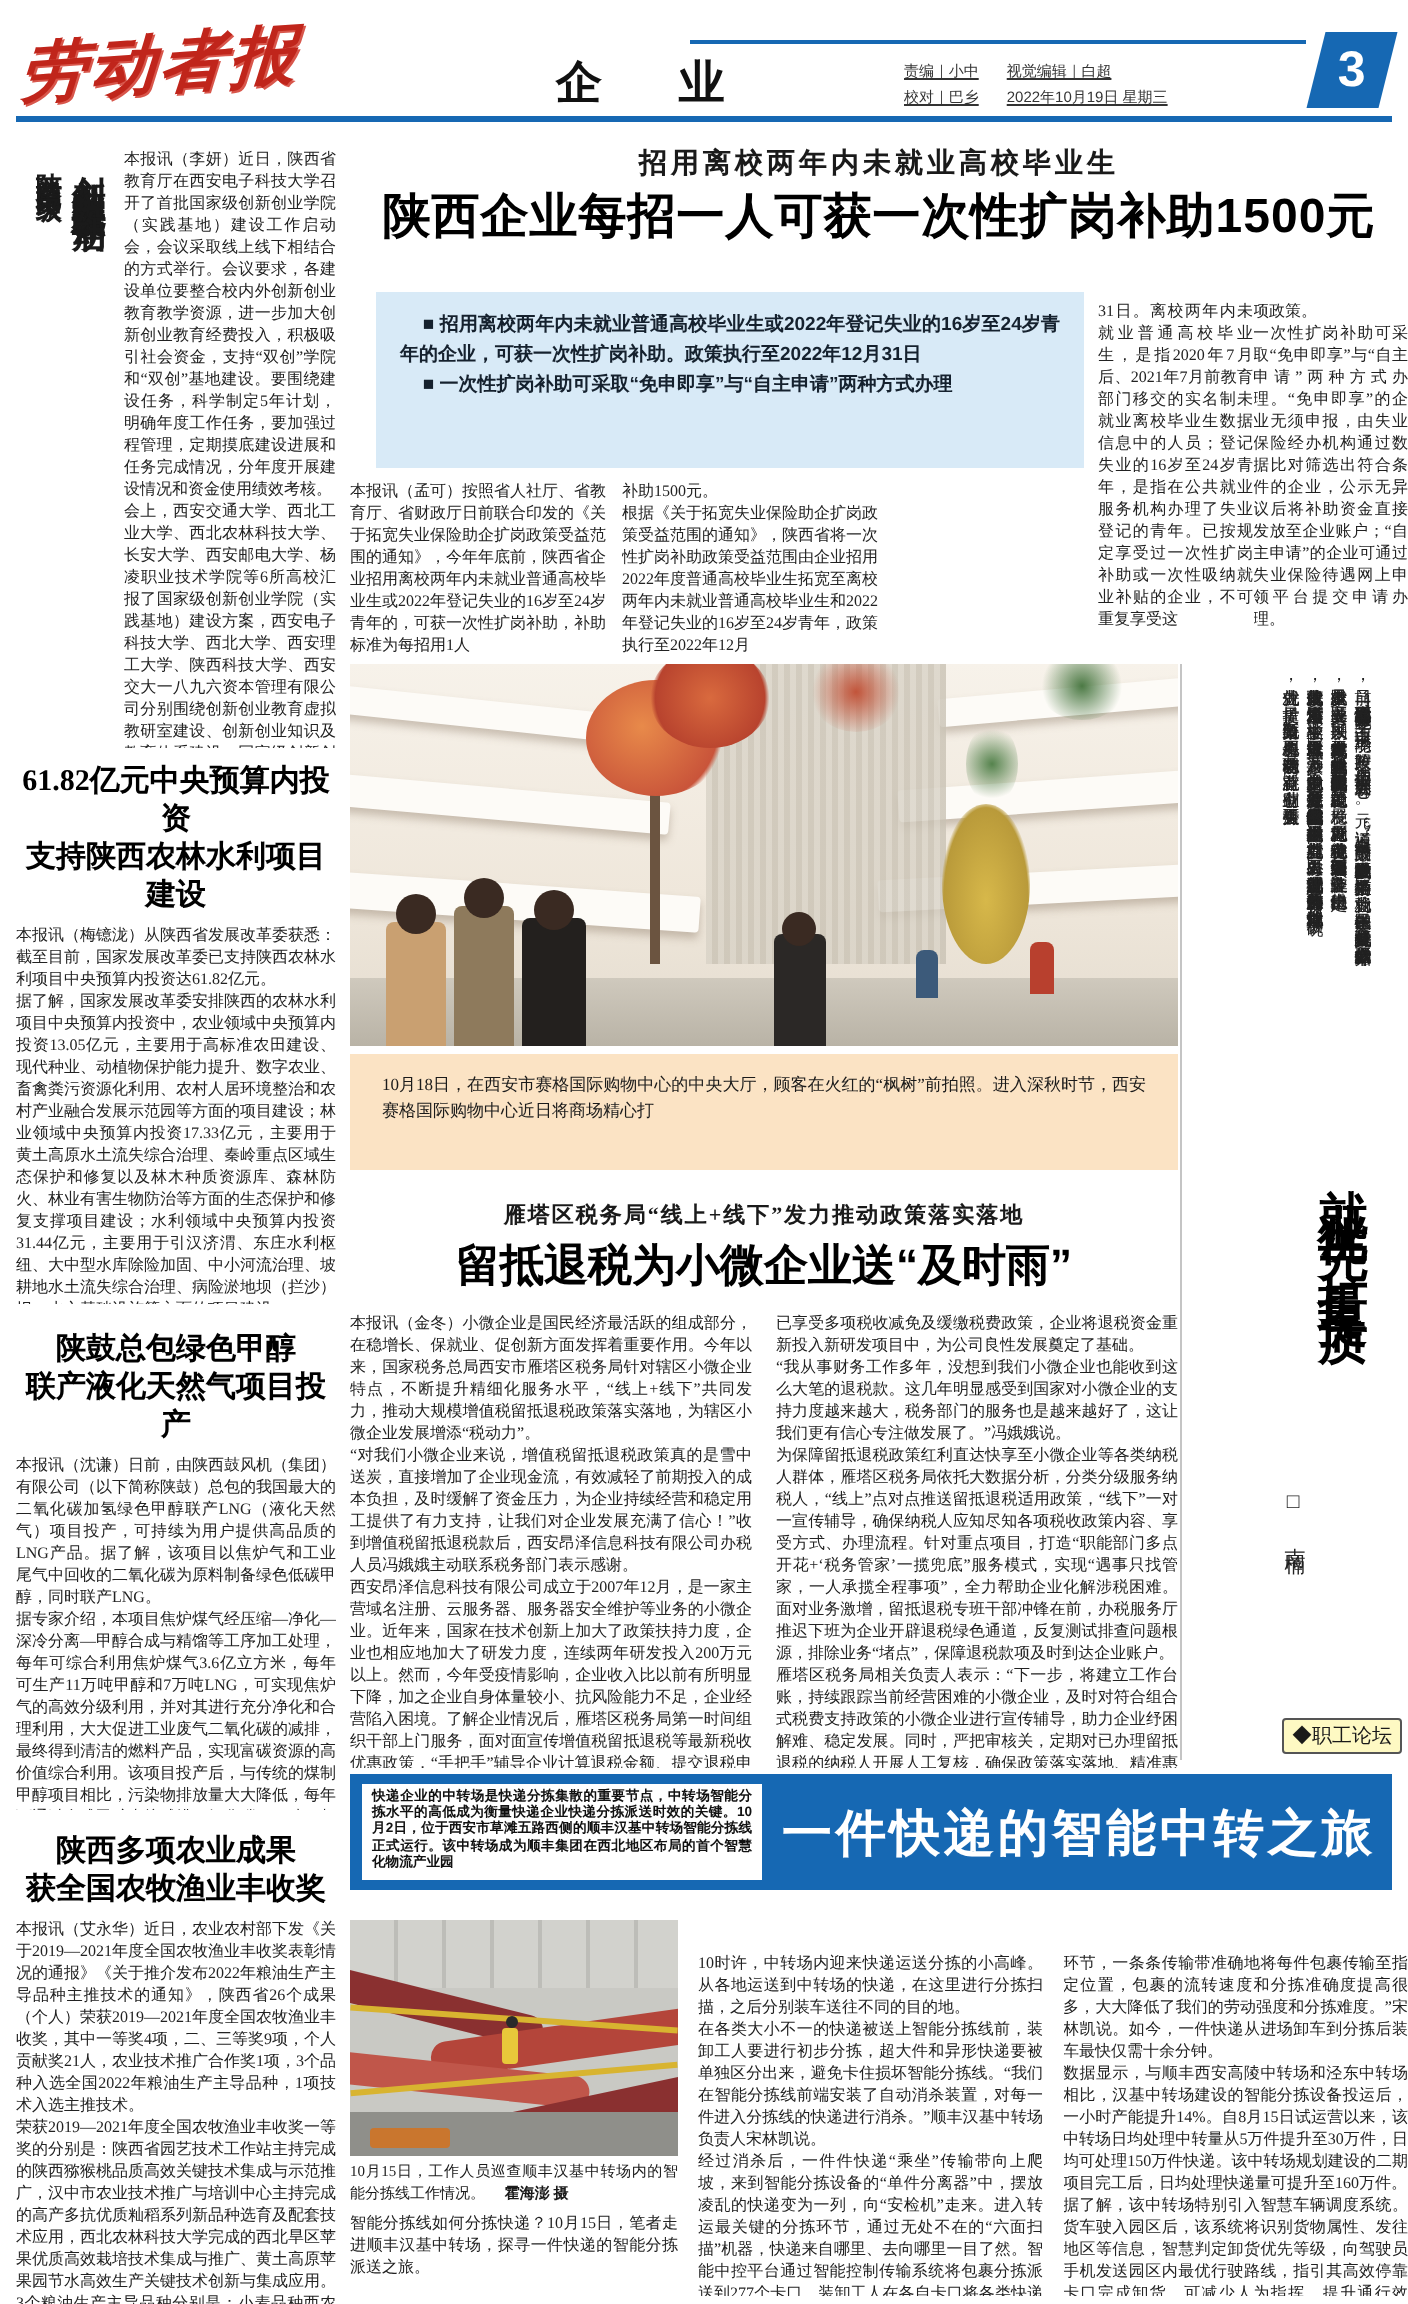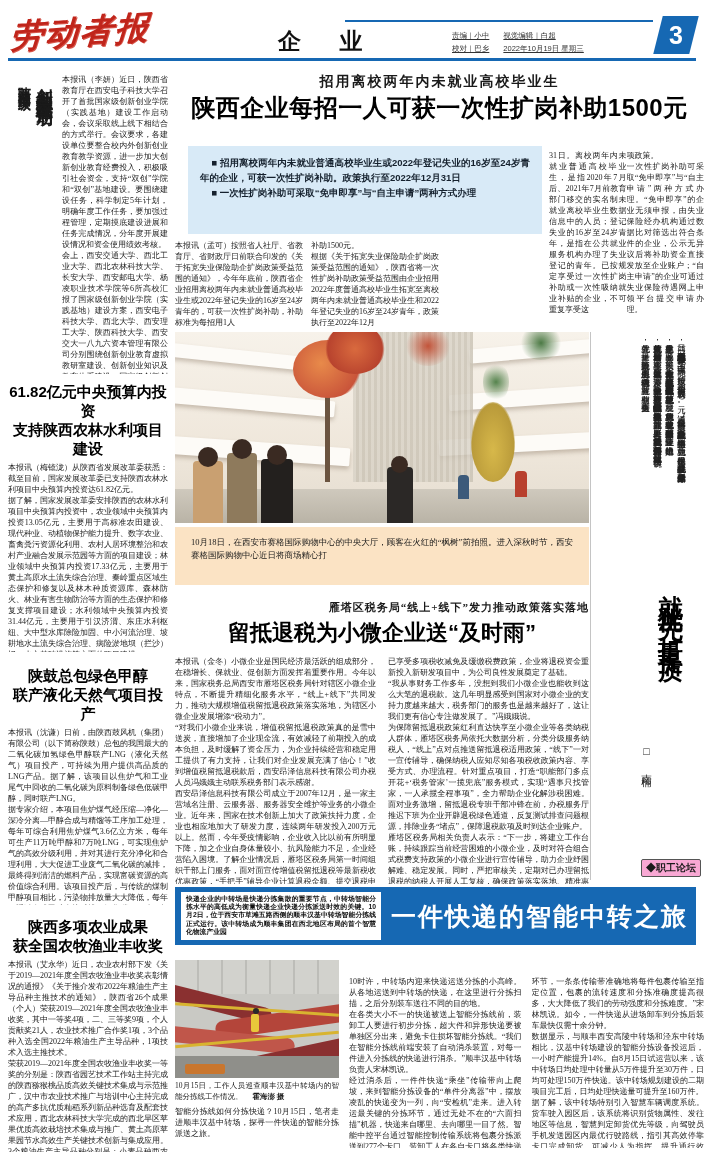--- a/index.html
+++ b/index.html
@@ -24,21 +24,21 @@
   #header-info { left:452px; top:29px; font-size:7.5px; line-height:13px; color:#333;text-decoration:underline; }
   #header-info .row span { margin-right:14px; }
   #header-thick-line { left:8px; top:58px; width:688px; height:3px; background:#1668b3; }
 
   
   #left-rail { left:8px; top:74px; width:160px; }
   .v-title-float { float:left; width:48px; height:236px; writing-mode:vertical-rl; margin-right:6px; }
   .v-title-main { font-size:17px; font-weight:bold; letter-spacing:2px; font-family:"Liberation Sans",sans-serif; }
   .v-title-sub  { font-size:13px; font-weight:bold; letter-spacing:2px; font-family:"Liberation Sans",sans-serif; margin-top:2px; }
   .rail-art { overflow:hidden; }
-  .rail-head { font-family:Liberation Sans, sans-serif; font-weight:bold; font-size:15px;
+  .rail-head { font-family:Liberation Serif, serif; font-weight:bold; font-size:15px;
     line-height:19px; text-align:center; white-space:pre-line; color:#000; }
   #a1 { height:300px; }
   #a2-head { margin-top:8px; } #a2-body { height:190px; margin-top:4px; }
   #a3-head { margin-top:14px; } #a3-body { height:178px; margin-top:4px; }
   #a4-head { margin-top:12px; } #a4-body { height:246px; margin-top:4px; }
 
   
   #lead-kicker { left:175px; top:73px; width:529px; text-align:center; font-size:14px; font-weight:bold; letter-spacing:2px; }
   #lead-headline { left:175px; top:92px; width:529px; text-align:center; font-size:24px; font-weight:bold;
     font-family:"Liberation Sans",sans-serif; letter-spacing:0.5px; color:#000; }
@@ -50,33 +50,33 @@
 
   
   #mall-photo { left:175px; top:332px; width:414px; height:191px; overflow:hidden;
     background:linear-gradient(#f7f2ea 0%, #efe7db 60%, #e4dccf 100%); }
   #caption-box { left:175px; top:527px; width:414px; height:58px; background:#fbe3c4; padding:9px 16px; display:flex; gap:18px; }
   .cap-col { flex:1; font-size:8.5px; line-height:13px; text-align:justify; }
   .cap-credit { font-weight:bold; margin-left:14px; white-space:nowrap; }
 
   
   #tax-block { left:175px; top:598px; width:414px; }
-  #tax-kicker { text-align:right; font-size:11px; font-weight:bold; letter-spacing:1px; padding-top:2px; }
+  #tax-kicker { text-align:center; font-size:11px; font-weight:bold; letter-spacing:1px; padding-top:2px; }
   #tax-headline { text-align:center; font-size:22px; font-weight:bold; font-family:"Liberation Sans",sans-serif; margin-top:3px; color:#000; }
   #tax-cols { display:flex; gap:12px; margin-top:8px; }
   .tax-col { flex:1; height:228px; }
 
   
   #opinion { left:590px; top:332px; width:114px; height:548px; border-left:1px solid #c4c4c4; padding:6px 4px 6px 7px; }
   #opinion-flow { writing-mode:vertical-rl; width:100%; height:100%; font-size:8.5px; line-height:12px;
     text-align:justify; white-space:pre-line; overflow:hidden; color:#222; }
   #opinion-title-float { float:right; width:78px; height:300px; writing-mode:vertical-rl; }
   #opinion-title { height:142px; font-size:25px; font-weight:bold; letter-spacing:7px; color:#000; font-family:"Liberation Serif",serif; }
   #opinion-author { font-size:10.5px; padding-top:172px; letter-spacing:3px; }
-  #opinion-tag { position:absolute; right:3px; bottom:3px; background:#f9a8d4; font-size:10px; font-weight:bold;
+  #opinion-tag { position:absolute; right:3px; bottom:3px; background:#fef9c3; font-size:10px; font-weight:normal;
     padding:1px 4px; border:1px solid #555; border-radius:2px; font-family:"Liberation Sans",sans-serif;text-align:right; }
 
   
   #express-banner { left:175px; top:887px; width:521px; height:58px; background:#1668b3; }
   #banner-note { position:absolute; left:6px; top:5px; width:200px; height:48px; background:#fff; padding:3px 5px;
     font-size:6.8px; font-weight:bold; line-height:8.2px; text-align:justify; overflow:hidden; color:#111; }
   #banner-title { position:absolute; left:212px; right:4px; top:0; height:58px; display:flex; align-items:center;
     justify-content:center; color:#fff; font-size:25px; font-weight:bold; letter-spacing:2px; font-family:"Liberation Sans",sans-serif; }
   #express-cols { left:175px; top:960px; width:529px; height:188px; display:flex; gap:10px; }
   #express-col1 { width:164px; flex:none; }

